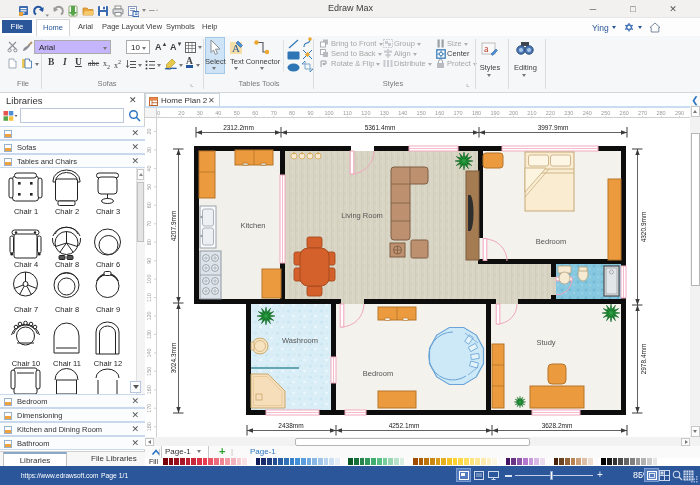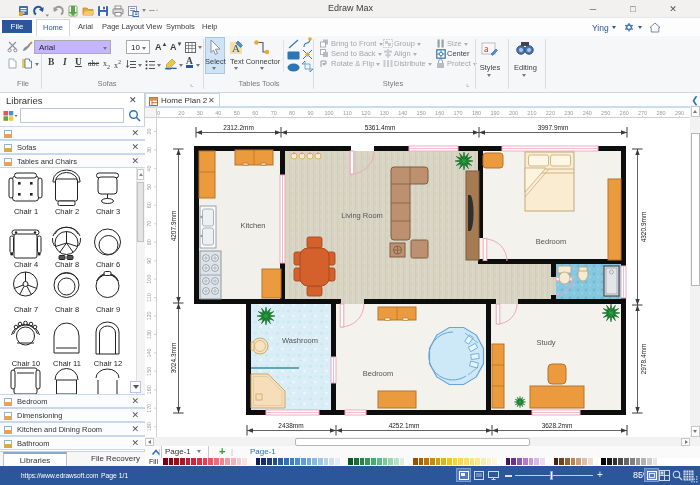--- a/index.html
+++ b/index.html
@@ -474,21 +474,21 @@
     </div>
 <div class="libbar" style="top:343px;">
       <span class="ic"></span>
       <span class="t">Bathroom</span>
       <span class="x">✕</span>
     </div>
 </div>
 
 <div class="abs" style="left:0;top:451px;width:152px;height:15px;background:#f7f7f7;border-top:1px solid #d0d0d0;">
 <div style="position:absolute;left:3px;top:0px;width:64px;height:15px;background:#fff;border:1px solid #c0c0c0;border-top:2px solid #8aa8c8;font-size:8px;color:#333;text-align:center;line-height:13px;">Libraries</div>
-<div style="position:absolute;left:91px;top:2px;font-size:8px;color:#333;">File Recovery</div>
+<div style="position:absolute;left:91px;top:2px;font-size:8px;color:#333;">File Libraries</div>
 </div>
 
 <div class="abs" id="canvas">
 <div id="page"></div>
 <svg id="plan" style="position:absolute;left:12px;top:25px;" width="533" height="319" viewBox="157 118 533 319" font-family="Liberation Sans, sans-serif">
 <defs>
 <g id="plant">
           <polygon points="0.00,-9.00 0.98,-3.67 4.50,-7.79 2.69,-2.69 7.79,-4.50 3.67,-0.98 9.00,0.00 3.67,0.98 7.79,4.50 2.69,2.69 4.50,7.79 0.98,3.67 0.00,9.00 -0.98,3.67 -4.50,7.79 -2.69,2.69 -7.79,4.50 -3.67,0.98 -9.00,0.00 -3.67,-0.98 -7.79,-4.50 -2.69,-2.69 -4.50,-7.79 -0.98,-3.67" fill="#157a28" stroke="#0d5c1c" stroke-width="0.5"></polygon>
           <path d="M0 -6 L0 6 M-6 0 L6 0 M-4 -4 L4 4 M-4 4 L4 -4" stroke="#2fa048" stroke-width="0.8"></path>
           <circle cx="0" cy="0" r="1.6" fill="#2fa048"></circle>

